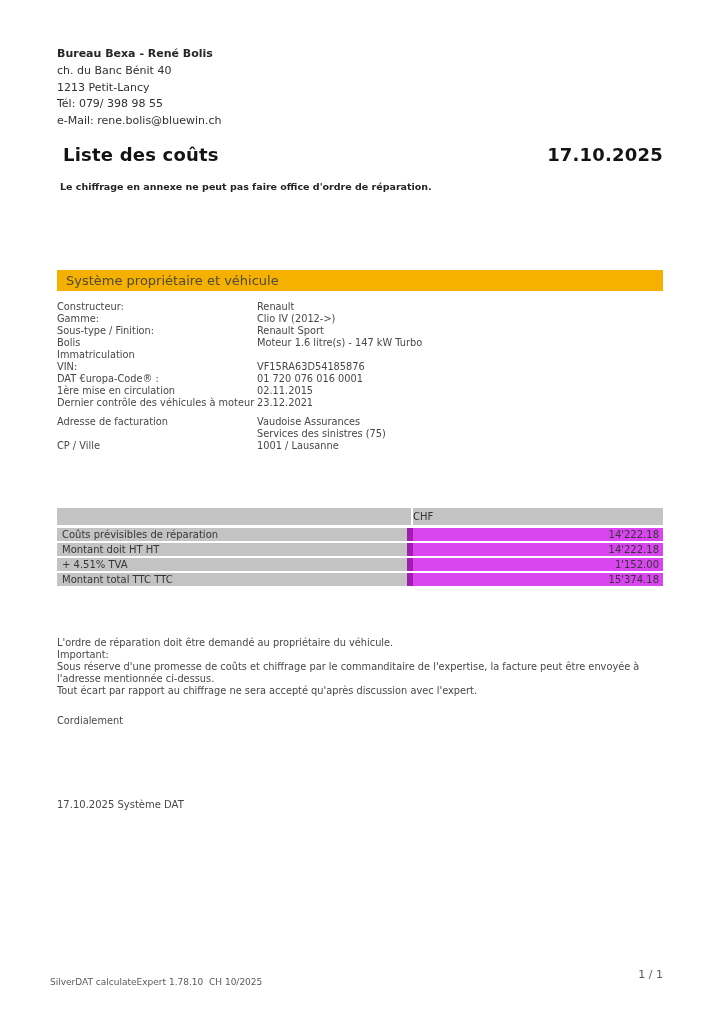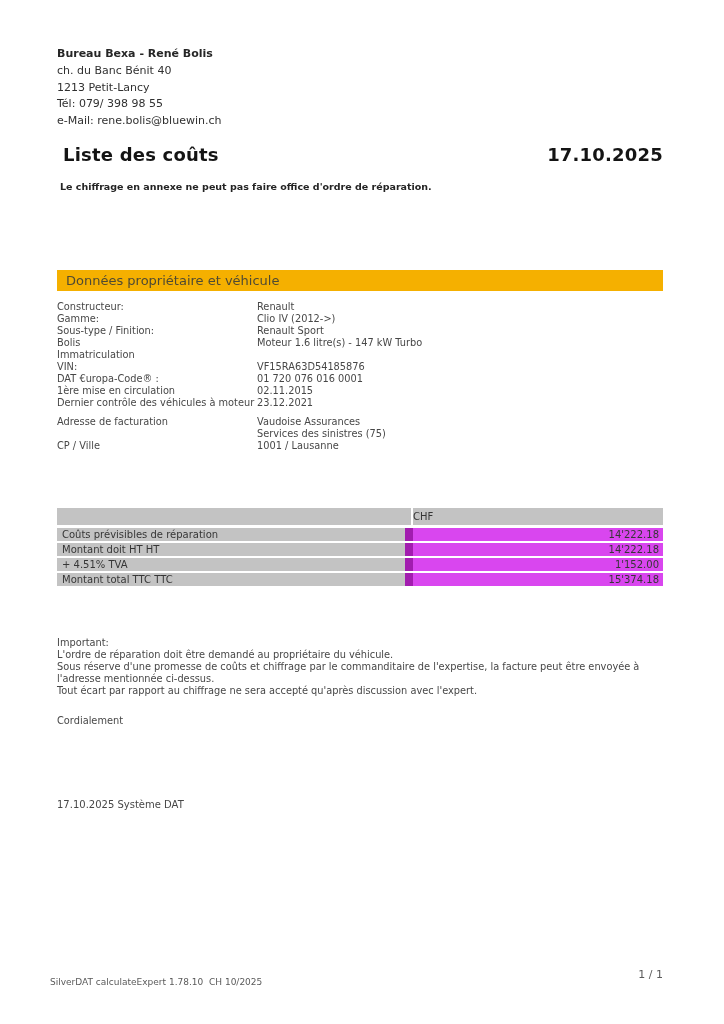--- a/index.html
+++ b/index.html
@@ -55,21 +55,21 @@
 
   
   .costs {
     position:absolute; left:57px; top:508px; width:606px;
     font-size:10px; color:#363636;
   }
   .costs .hdr { display:flex; height:17px; margin-bottom:3px; }
   .costs .hdr .c1 { width:356px; background:#C3C3C3; border-right:2px solid #ffffff; box-sizing:border-box; }
   .costs .hdr .c2 { flex:1; background:#C3C3C3; text-align:left; padding-right:4px; line-height:17px; }
   .costs .row { display:flex; height:13px; margin-bottom:2px; }
-  .costs .row .c1 { width:356px; background:#C3C3C3; border-right:8px solid #a21caf; box-sizing:border-box; padding-left:5px; line-height:13px; }
+  .costs .row .c1 { width:356px; background:#C3C3C3; border-right:6px solid #a21caf; box-sizing:border-box; padding-left:5px; line-height:13px; }
   .costs .row .c2 { flex:1; background:#d946ef; text-align:right; padding-right:4px; line-height:13px; }
 
   
   .notes {
     position:absolute; left:57px; top:637px; width:606px;
     font-size:9.8px; line-height:12px; color:#474747;
   }
   .notes p { margin:0; }
   .notes .p-ecart { margin-top:0; }
   .notes .p-closing { margin-top:18px; }
@@ -100,21 +100,21 @@
     <div>Tél: 079/ 398 98 55</div>
     <div>e-Mail: rene.bolis@bluewin.ch</div>
   </div>
 
   <div class="title-row">
     <span class="doc-title">Liste des coûts</span>
     <span class="doc-date">17.10.2025</span>
   </div>
   <div class="subtitle">Le chiffrage en annexe ne peut pas faire office d'ordre de réparation.</div>
 
-  <div class="banner">Données propriétaire et véhicule</div>
+  <div class="banner">Système propriétaire et véhicule</div>
 
   <div class="fields">
     <div class="frow">
       <span class="lbl">Constructeur:</span>
       <span class="val">Renault</span>
     </div>
     <div class="frow">
       <span class="lbl">Gamme:</span>
       <span class="val">Clio IV (2012-&gt;)</span>
     </div>
@@ -180,22 +180,22 @@
       <span class="c1">+ 4.51% TVA</span>
       <span class="c2">1'152.00</span>
     </div>
     <div class="row">
       <span class="c1">Montant total TTC TTC</span>
       <span class="c2">15'374.18</span>
     </div>
   </div>
 
   <div class="notes">
+    <p>L'ordre de réparation doit être demandé au propriétaire du véhicule.</p>
     <p>Important:</p>
-    <p>L'ordre de réparation doit être demandé au propriétaire du véhicule.</p>
     <p>Sous réserve d'une promesse de coûts et chiffrage par le commanditaire de l'expertise, la facture peut être envoyée à l'adresse mentionnée ci-dessus.</p>
     <p class="p-ecart">Tout écart par rapport au chiffrage ne sera accepté qu'après discussion avec l'expert.</p>
     <p class="p-closing">Cordialement</p>
   </div>
 
   <div class="sysline">17.10.2025 Système DAT</div>
 
   <div class="footer-left">SilverDAT calculateExpert 1.78.10  CH 10/2025</div>
   <div class="footer-right">1 / 1</div>
 

